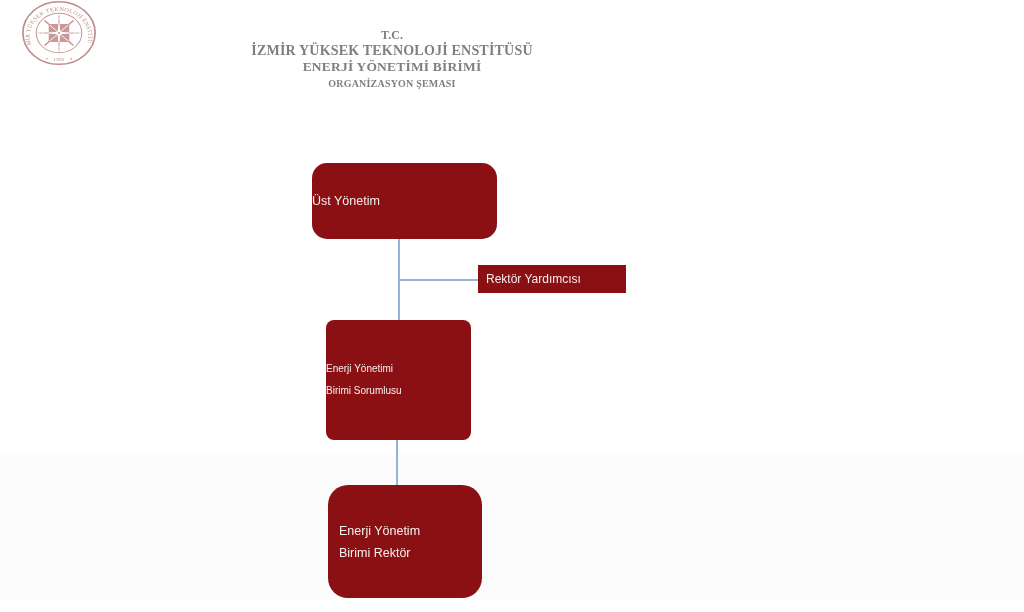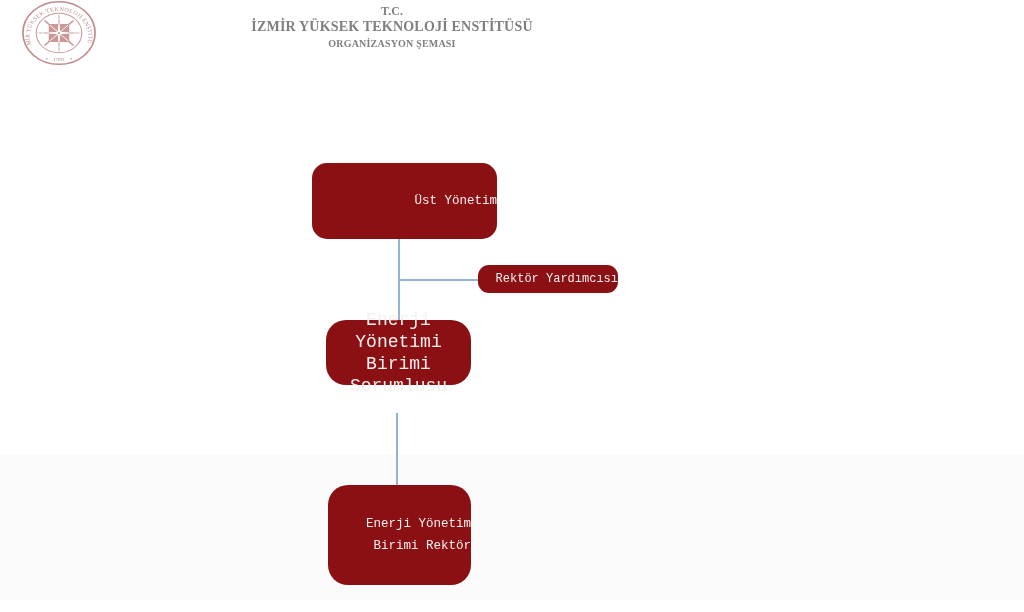--- a/index.html
+++ b/index.html
@@ -19,39 +19,38 @@
   }
 
   
   .header {
     position:absolute; left:92px; top:3px; width:600px;
     text-align:center;
     font-family:"Liberation Serif", serif;
     font-weight:bold;
     color:var(--header-text, #7f7f7f);
   }
-  .header .l1 { font-size:12px;   line-height:16px; }
+  .header .l1 { font-size:12px;   line-height:16px;margin-top:24px; }
   .header .l2 { font-size:14px;   line-height:16px; letter-spacing:.2px; }
   .header .l3 { font-size:13.5px; line-height:16px; letter-spacing:.2px; }
   .header .l4 { font-size:10px; line-height:17px; letter-spacing:.2px; }
 
   
   .node {
     position:absolute;
     background:var(--node-fill, #8b1013);
     color:var(--node-text, #f5efee);
-    display:flex; align-items:flex-end; justify-content:center;
+    display:flex; align-items:flex-start; justify-content:center;
     flex-direction:column;
     text-align:center;
-    font-family:Liberation Mono, monospace;
   }
   .node-top      { left:312px; top:163px; width:185px; height:76px; border-radius:15px; font-size:12.5px; }
-  .node-advisor  { left:478px; top:265px; width:140px; height:28px; border-radius:11px;  font-size:12px; }
-  .node-manager  { left:326px; top:320px; width:145px; height:65px; border-radius:20px; font-size:18px; line-height:22px; }
-  .node-members  { left:328px; top:485px; width:143px; height:100px; border-radius:20px; font-size:12.5px; line-height:22px; }
+  .node-advisor  { left:478px; top:265px; width:140px; height:28px; border-radius:0;  font-size:12px;padding-left:8px; }
+  .node-manager  { left:326px; top:320px; width:145px; height:120px; border-radius:8px; font-size:10px; line-height:22px; }
+  .node-members  { left:328px; top:485px; width:143px; height:113px; border-radius:20px; font-size:12.5px; line-height:22px;padding-left:11px; }
 
   
   .connector { position:absolute; background:var(--connector, #95b3d7); }
   .conn-v1 { left:398px; top:239px; width:1.5px; height:81px; }
   .conn-h1 { left:398px; top:279px; width:80px;  height:1.5px; }
   .conn-v2 { left:396px; top:413px; width:1.5px; height:72px; }
 
   
   .logo { position:absolute; left:21px; top:0; width:76px; height:66px; }
 </style>
@@ -89,20 +88,21 @@
       <line x1="29" y1="47" x2="29" y2="53" stroke="#ffffff" stroke-width="1.2"></line>
       <line x1="71" y1="47" x2="71" y2="53" stroke="#ffffff" stroke-width="1.2"></line>
       <circle cx="50" cy="50" r="3.2" fill="#ffffff"></circle>
       <circle cx="50" cy="50" r="1.4" fill="#c89595"></circle>
     </g>
   </svg>
 
   <div class="header">
     <div class="l1">T.C.</div>
     <div class="l2">İZMİR YÜKSEK TEKNOLOJİ ENSTİTÜSÜ</div>
+    <div class="l3">ENERJİ YÖNETİMİ BİRİMİ</div>
     <div class="l4">ORGANİZASYON ŞEMASI</div>
   </div>
 
   <div class="connector conn-v1"></div>
   <div class="connector conn-h1"></div>
   <div class="connector conn-v2"></div>
 
   <div class="node node-top">
     <span>Üst Yönetim</span>
   </div>

